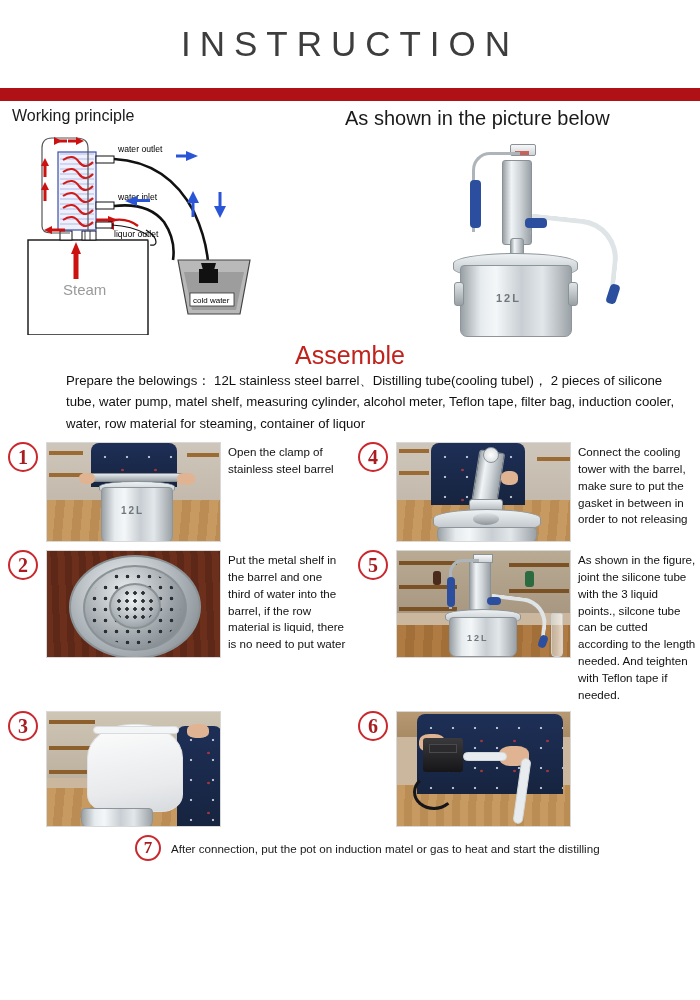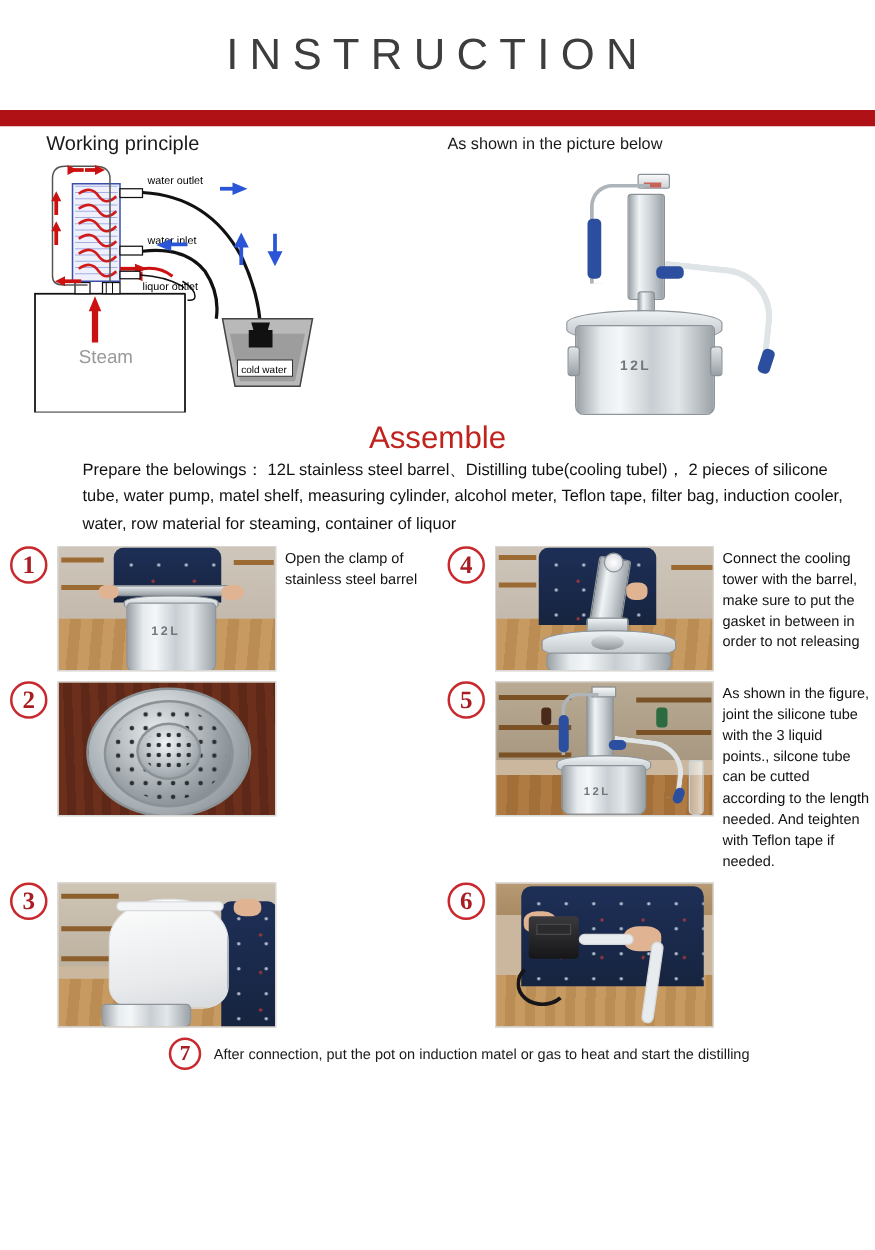--- a/index.html
+++ b/index.html
@@ -27,24 +27,23 @@
     width: 100%;
     height: 13px;
     background: #b01116;
     margin-top: 27px;
   }
 
   
   .section-heads {
     display: flex;
     padding: 6px 0 0 0;
-    margin-left: 25px;
   }
   .sh-left { width: 345px; padding-left: 12px; font-size: 16px; }
-  .sh-right { width: 355px; padding-left: 0px; font-size: 13px; text-align: left; }
+  .sh-right { width: 355px; padding-left: 0px; font-size: 20px; text-align: left; }
 
   
   .visual-row { display: flex; height: 205px; }
   .diagram-wrap { width: 350px; position: relative; }
   .photo-wrap { width: 350px; position: relative; }
 
   
   svg.diagram { position: absolute; left: 8px; top: 0px; }
 
   
@@ -374,20 +373,21 @@
       <div class="photo" style="height:108px;">
         <div class="scene">
           <div class="darkwood"></div>
           <div class="shelf-ring" style="left:22px; top:4px; width:132px; height:104px;"></div>
           <div class="shelf-ring" style="left:36px; top:14px; width:104px; height:86px; background:radial-gradient(circle at 40% 30%,#e9edef,#9aa1a6 60%,#6f767b);"></div>
           <div class="holes" style="left:42px; top:20px; width:92px; height:74px;"></div>
           <div class="shelf-ring" style="left:62px; top:32px; width:52px; height:46px; background:radial-gradient(circle at 45% 35%,#f1f4f6,#a8afb4 65%,#7b8287);"></div>
           <div class="holes" style="left:68px; top:38px; width:40px; height:34px; background-size:8px 8px;"></div>
         </div>
       </div>
+      <div class="caption">Put the metal shelf in the barrel and one third of water into the barrel, if the row material is liquid, there is no need to put water</div>
     </div>
 
     <div class="col col-right">
       <div class="num-cell">
         <div class="num">5</div>
       </div>
       <div class="photo" style="height:108px;">
         <div class="scene">
           <div class="wall" style="background:linear-gradient(#b9aa94,#a89881);"></div>
           <div class="wood-floor" style="height:30%; background:repeating-linear-gradient(92deg,#b07b42 0 9px,#a36f38 9px 18px);"></div>

